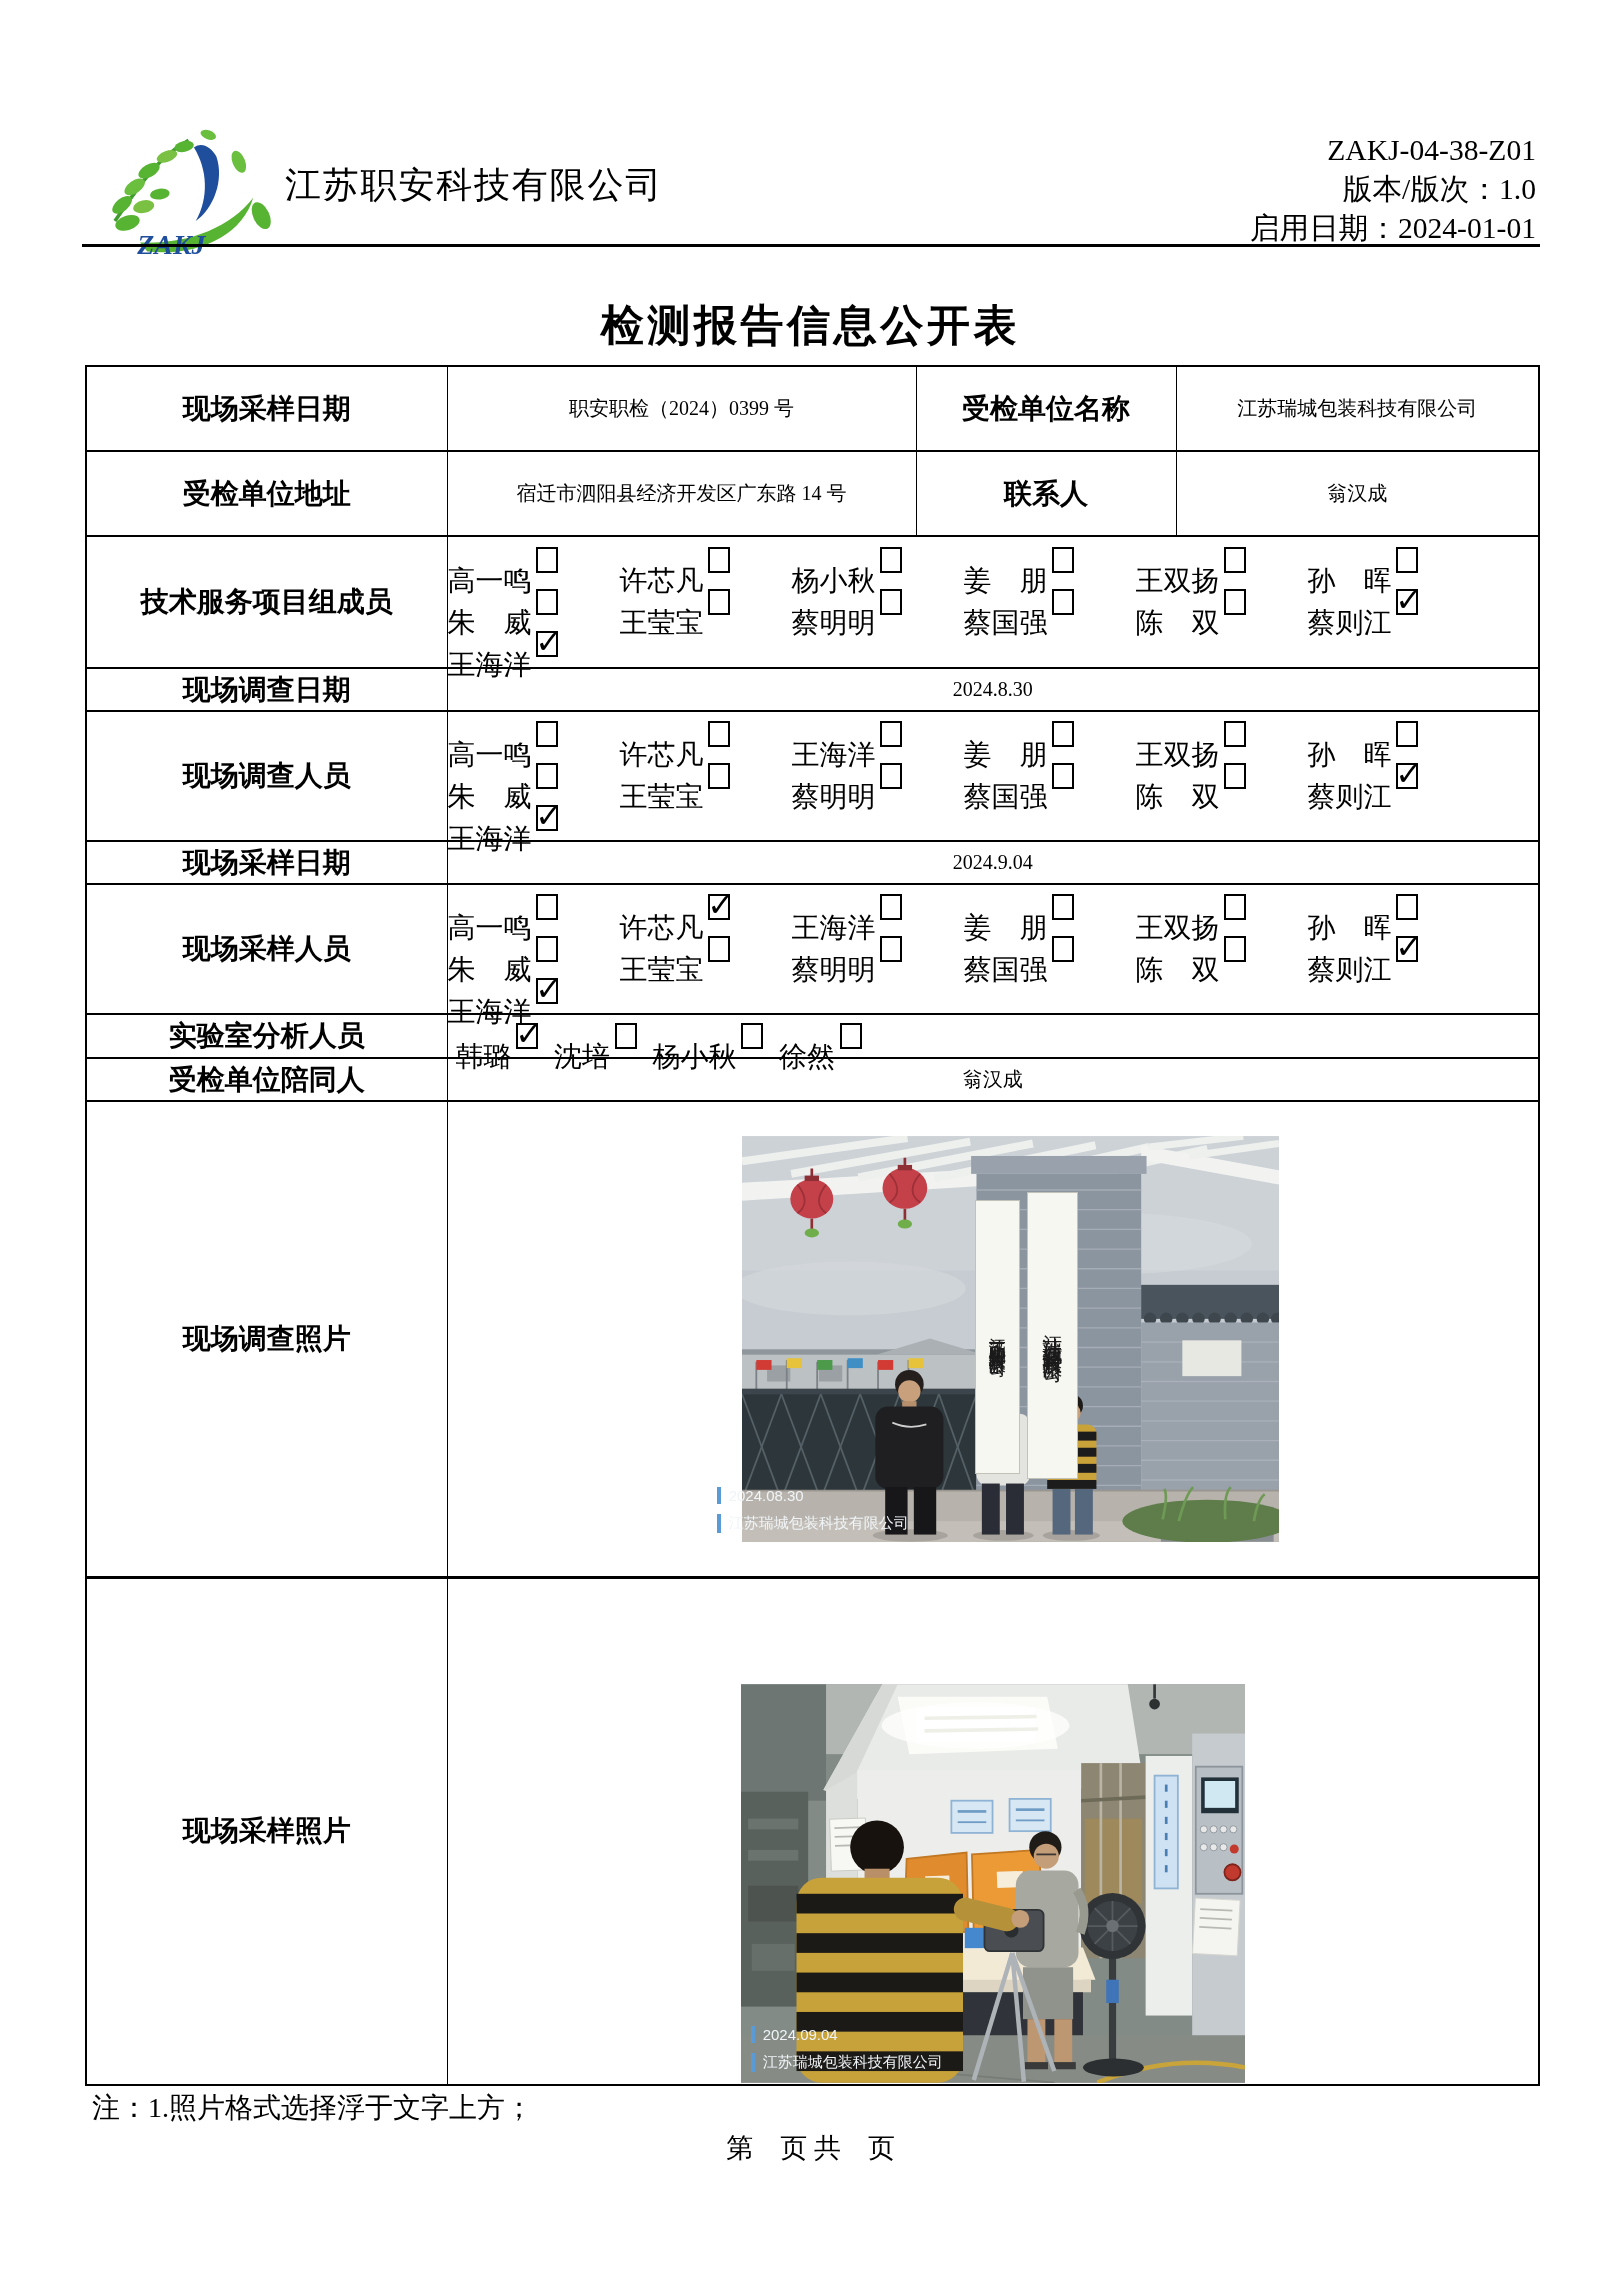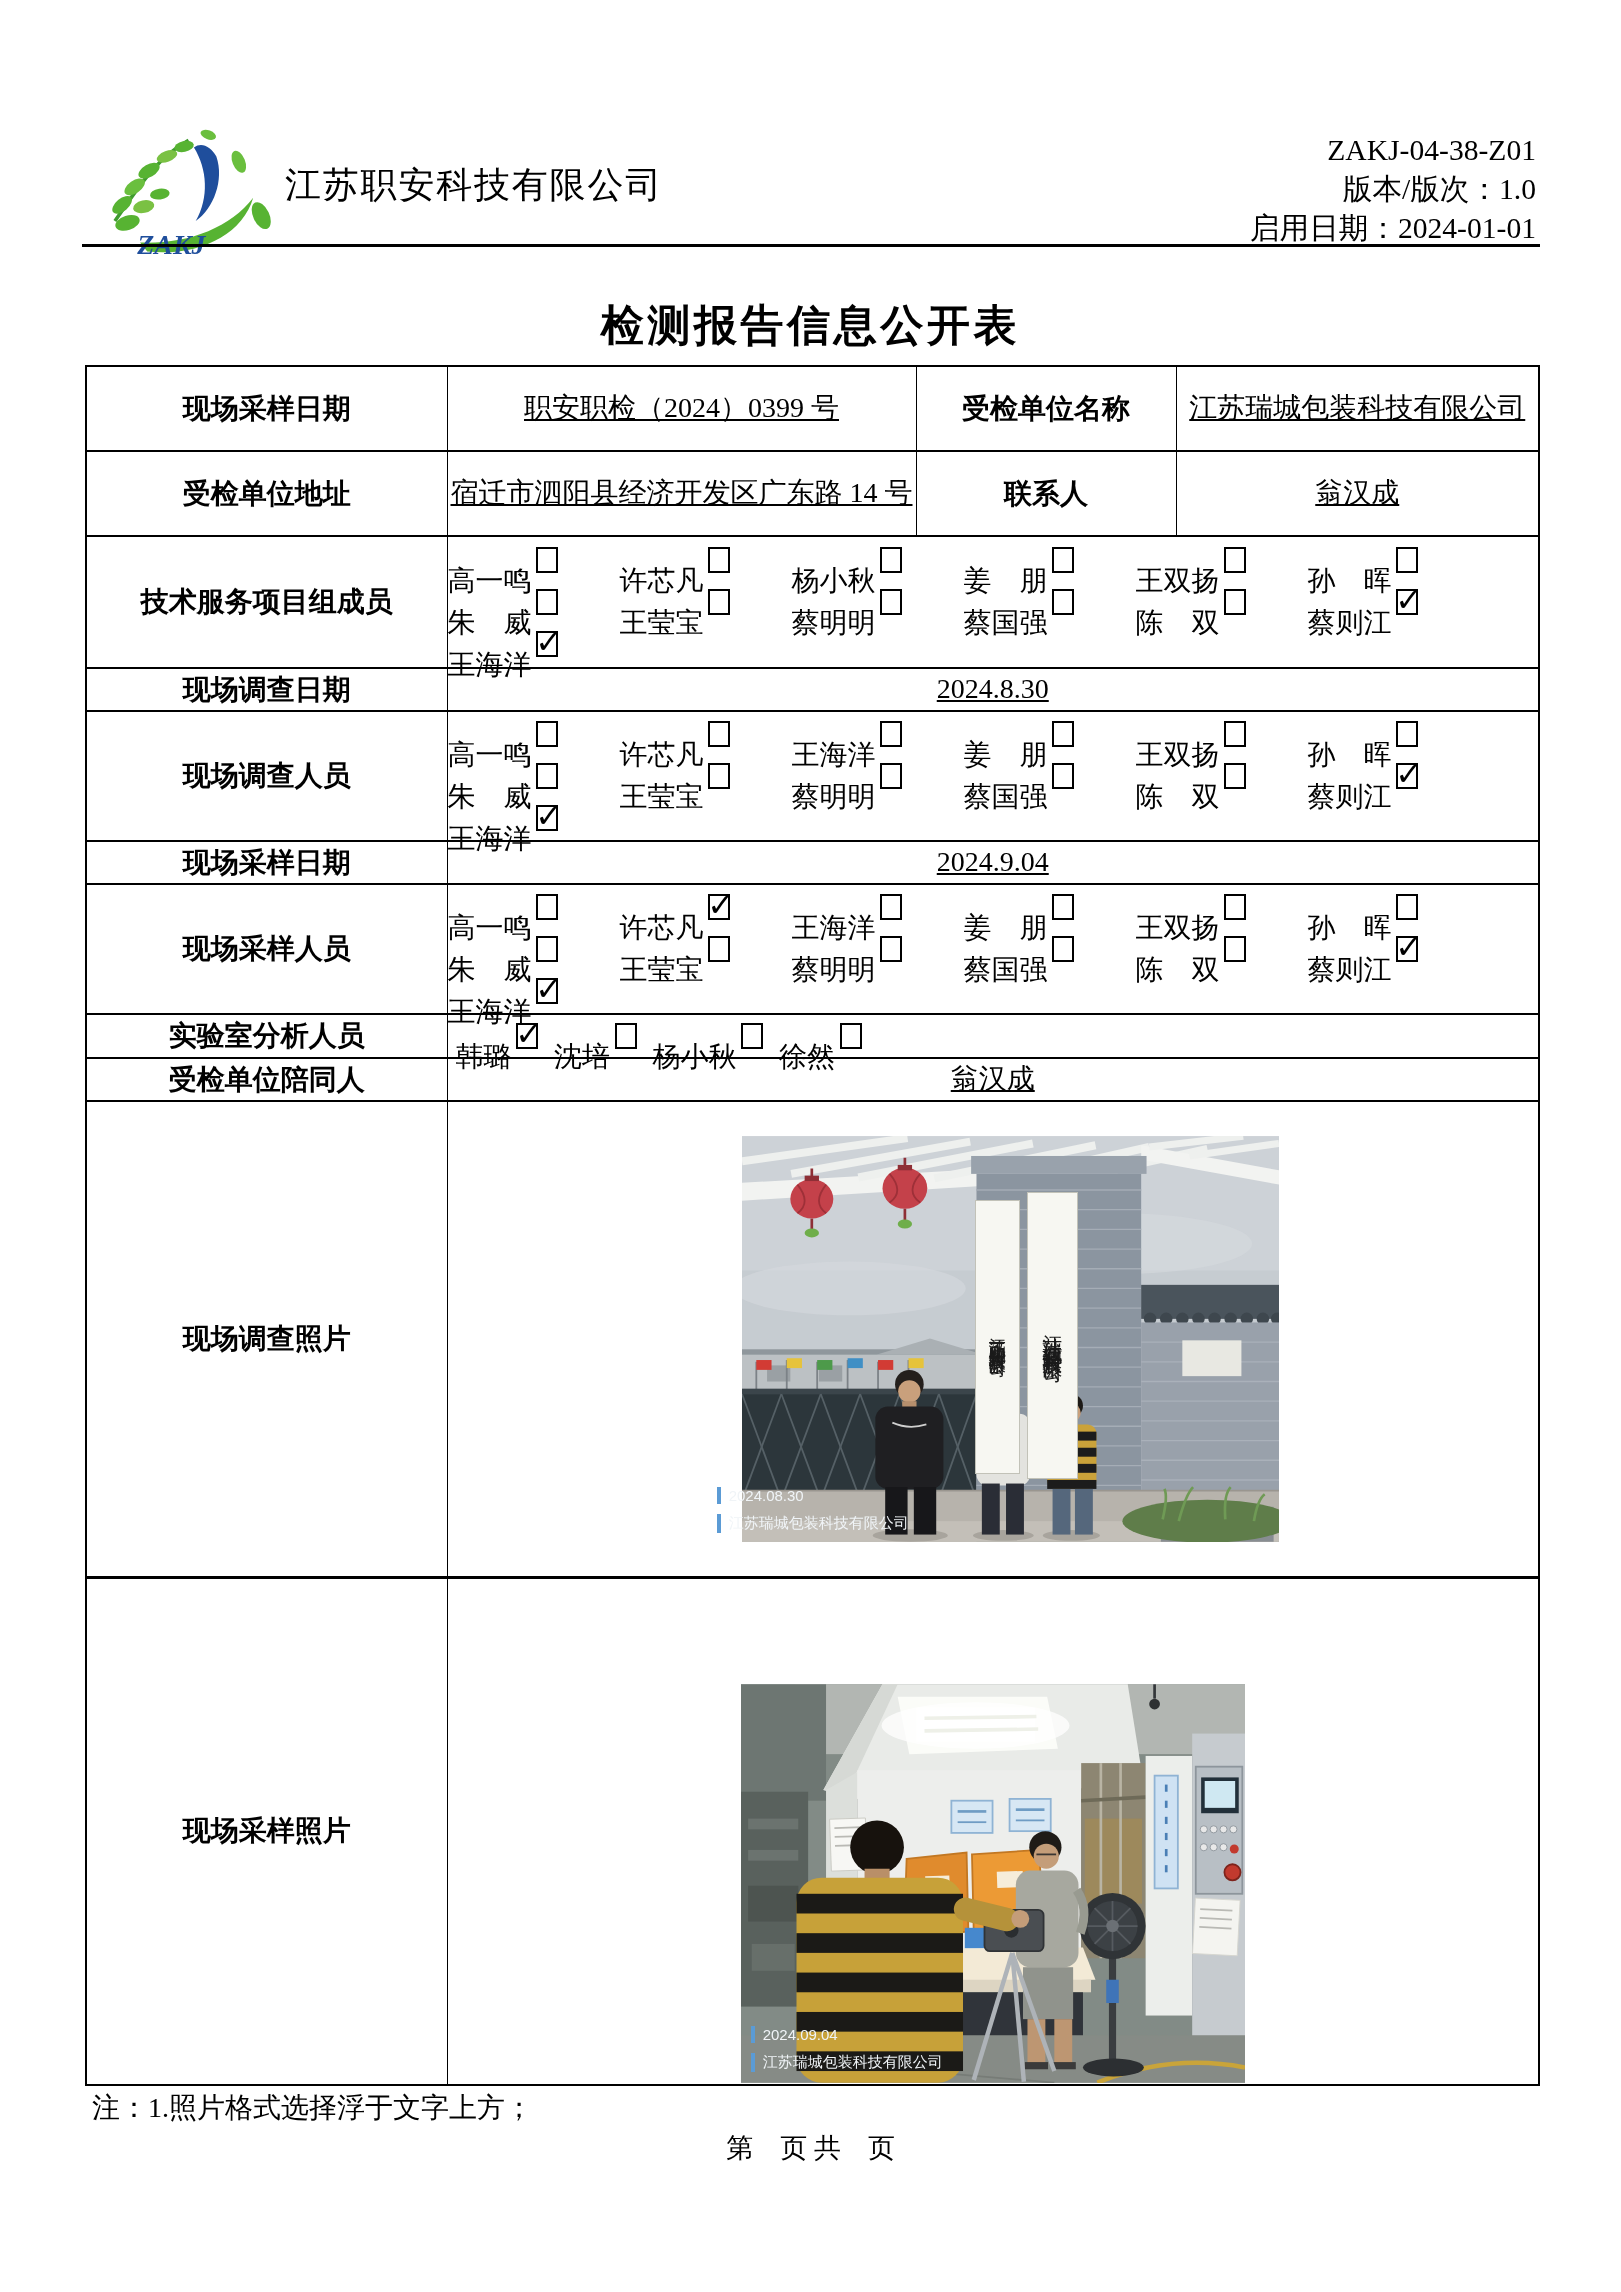--- a/index.html
+++ b/index.html
@@ -15,21 +15,21 @@
   .header-rule { position:absolute; left:82px; top:244px; width:1458px; height:2.7px; background:#000; }
   
   .doc-title { position:absolute; left:0; right:0; top:297px; text-align:center;
                font-size:43px; font-weight:bold; letter-spacing:3.6px; }
   
   table.info { position:absolute; left:85px; top:365px; width:1453px;
                border-collapse:collapse; table-layout:fixed; border:2.7px solid #000; }
   table.info td { border:1.8px solid #000; border-top-width:2.7px; border-bottom-width:2.7px;
                   padding:0; vertical-align:middle; }
   td.lbl { font-weight:bold; font-size:28px; text-align:center; }
-  td.val { font-size:28px; text-align:center; line-height:1.45;text-decoration:underline; }
+  td.val { font-size:20px; text-align:center; line-height:1.45; }
   td.wrap { padding:0 23px; }
   tr.photo-sep td { border-top-width:3.6px; }
   
   td.names { padding-left:21.5px; }
   .name-line { display:flex; align-items:center; height:42px; }
   .name-item { width:172px; display:flex; align-items:center; }
   .nm { font-size:28px; white-space:pre;margin-top:42px; }
   .cb { display:inline-block; width:18px; height:21.5px; border:2.7px solid #000;
         margin-left:4.5px; position:relative; flex:none; }
   .cb.checked::after { content:"✓"; position:absolute; left:-2.7px; top:-10.7px;

